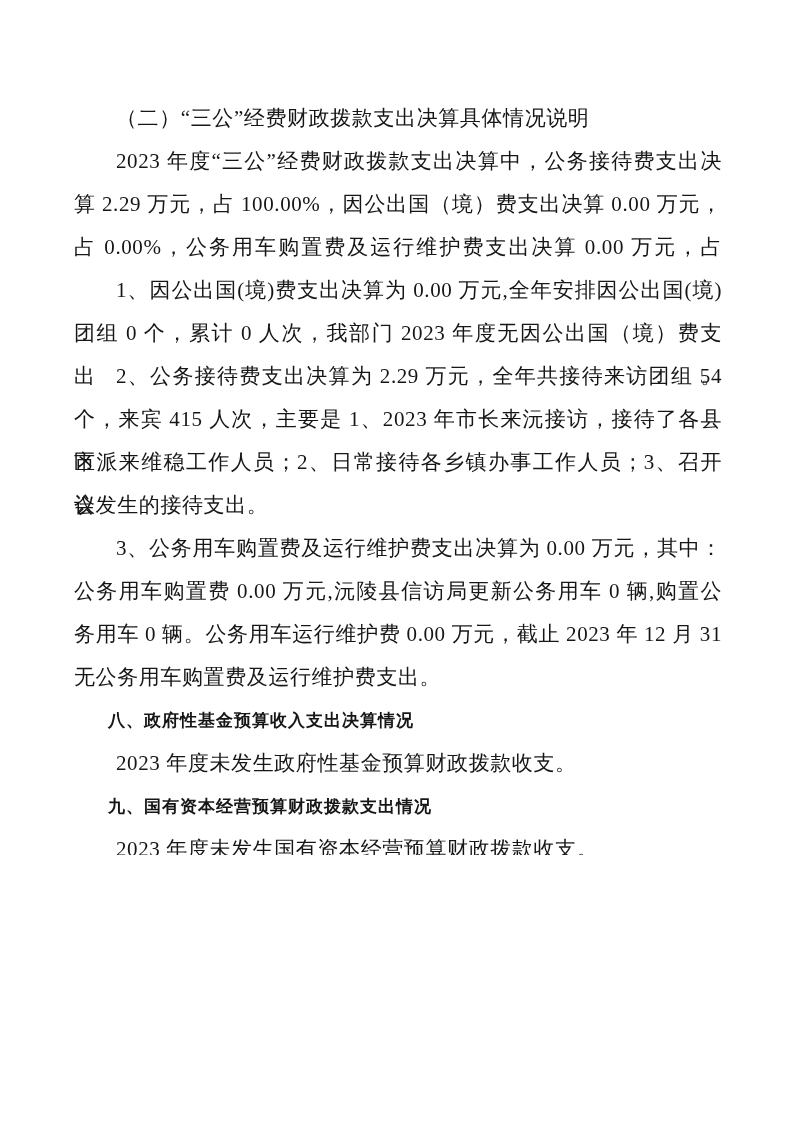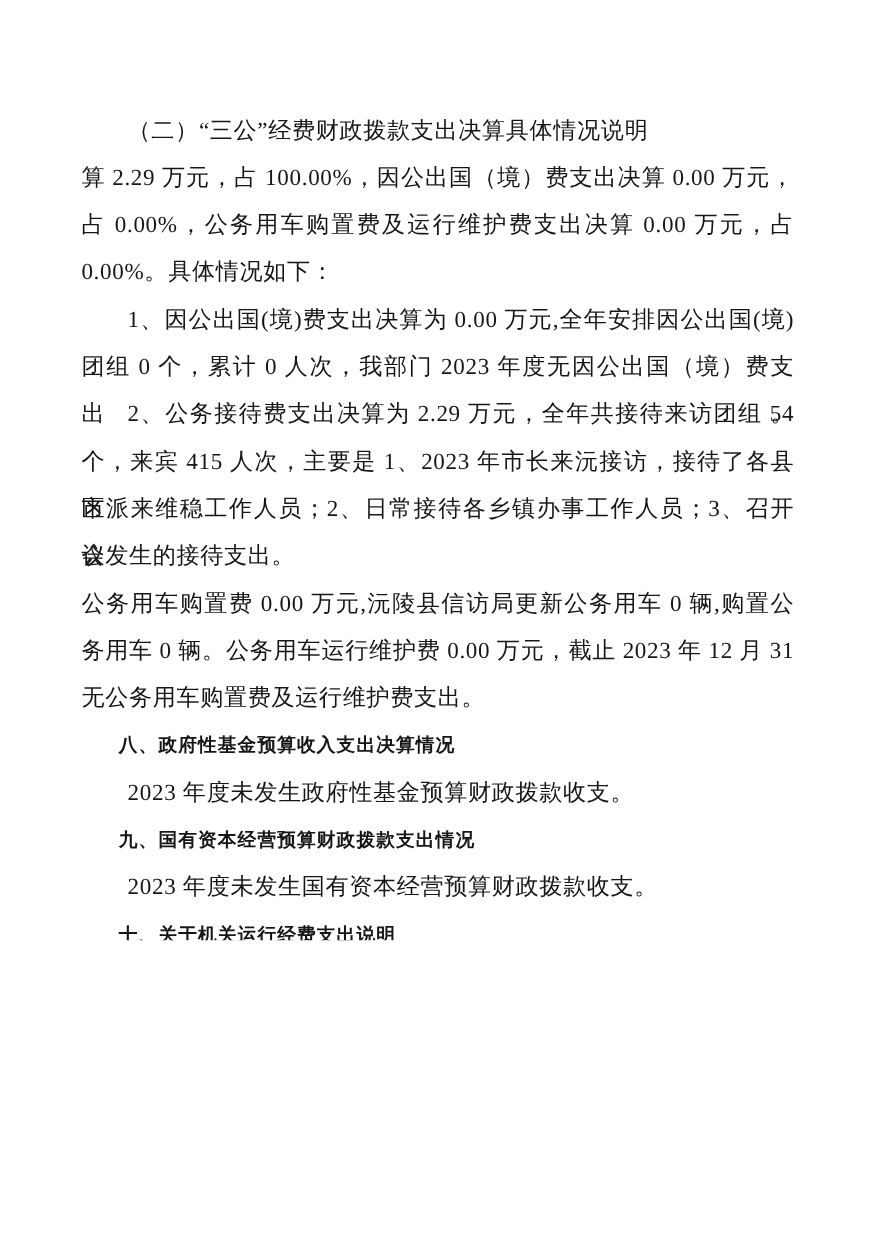--- a/index.html
+++ b/index.html
@@ -66,29 +66,30 @@
     font-family: "Liberation Serif", "DejaVu Serif", serif;
   }
 </style>
 </head>
 <body>
 
 <div class="page">
 
   <main class="content">
     <div class="line indent">（二）“三公”经费财政拨款支出决算具体情况说明</div>
+    <div class="line indent justify">2023 年度“三公”经费财政拨款支出决算中，公务接待费支出决</div>
     <div class="line justify">算 2.29 万元，占 100.00%，因公出国（境）费支出决算 0.00 万元，</div>
     <div class="line justify">占 0.00%，公务用车购置费及运行维护费支出决算 0.00 万元，占</div>
-    <div class="line">0.00%。具体情况如下：</div>
     <div class="line indent justify">1、因公出国(境)费支出决算为 0.00 万元,全年安排因公出国(境)</div>
     <div class="line justify">团组 0 个，累计 0 人次，我部门 2023 年度无因公出国（境）费支出。</div>
     <div class="line indent justify">2、公务接待费支出决算为 2.29 万元，全年共接待来访团组 54</div>
     <div class="line justify">个，来宾 415 人次，主要是 1、2023 年市长来沅接访，接待了各县市</div>
     <div class="line justify">区派来维稳工作人员；2、日常接待各乡镇办事工作人员；3、召开会</div>
     <div class="line">议发生的接待支出。</div>
+    <div class="line indent justify">3、公务用车购置费及运行维护费支出决算为 0.00 万元，其中：</div>
     <div class="line justify">公务用车购置费 0.00 万元,沅陵县信访局更新公务用车 0 辆,购置公</div>
     <div class="line justify">务用车 0 辆。公务用车运行维护费 0.00 万元，截止 2023 年 12 月 31</div>
     <div class="line">无公务用车购置费及运行维护费支出。</div>
     <div class="line indent heading">八、政府性基金预算收入支出决算情况</div>
     <div class="line indent">2023 年度未发生政府性基金预算财政拨款收支。</div>
     <div class="line indent heading">九、国有资本经营预算财政拨款支出情况</div>
     <div class="line indent">2023 年度未发生国有资本经营预算财政拨款收支。</div>
     <div class="line indent heading">十、关于机关运行经费支出说明</div>
   </main>
 

